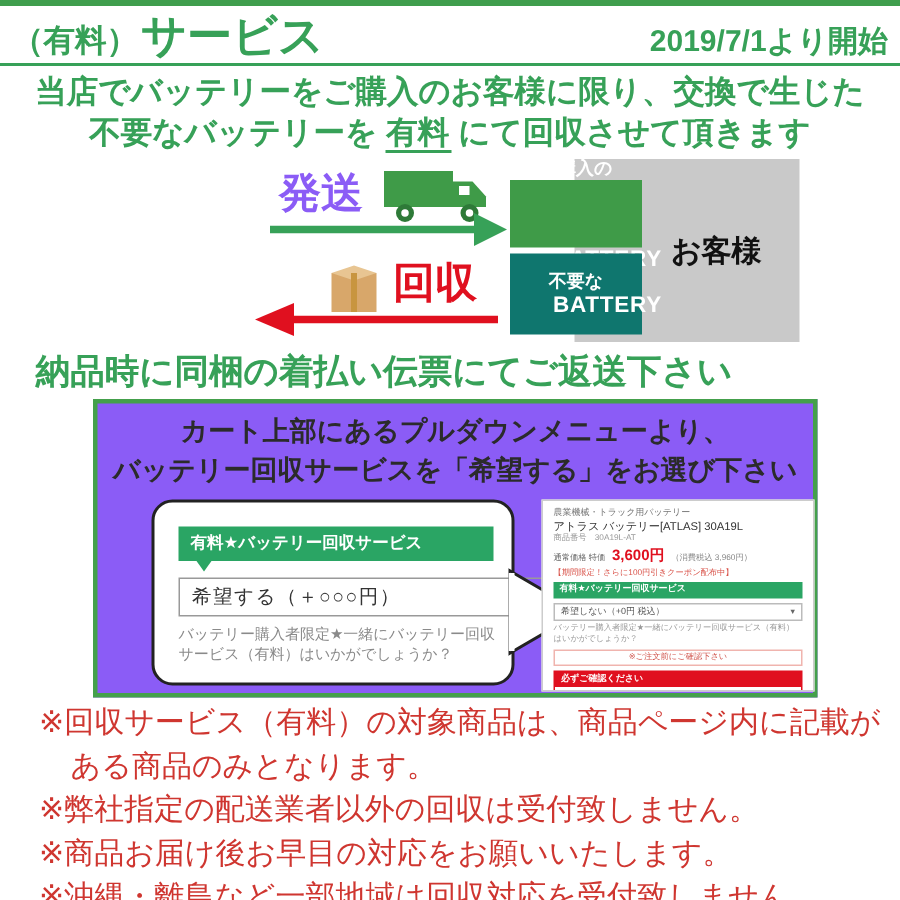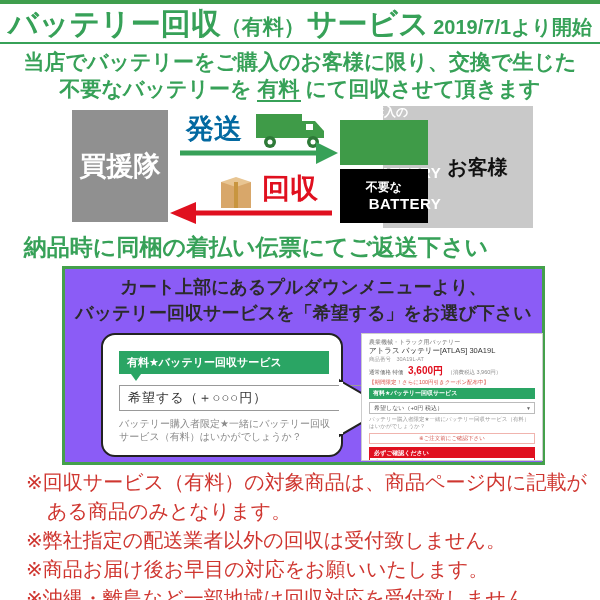--- a/index.html
+++ b/index.html
@@ -32,26 +32,26 @@
   .box-customer-bg{position:absolute;left:383px;top:0;width:150px;height:122px;background:#c9c9c9;}
   .customer-label{
     position:absolute;left:420px;top:0;width:115px;height:122px;display:flex;align-items:center;justify-content:center;
     color:#111;font-weight:bold;font-size:20px;
   }
   .box-purchased{
     position:absolute;left:340px;top:14px;width:88px;height:45px;background:#3f9b48;color:#fff;
     display:flex;flex-direction:column;align-items:center;justify-content:center;font-weight:bold;gap:44px;
   }
   .box-unneeded{
-    position:absolute;left:340px;top:63px;width:88px;height:54px;background:#000000;color:#fff;
+    position:absolute;left:340px;top:63px;width:88px;height:54px;background:#0f766e;color:#fff;
     display:flex;flex-direction:column;align-items:center;justify-content:center;font-weight:bold;
   }
   .battery-l1{font-size:12px;line-height:15px;}
   .battery-l2{font-size:15px;line-height:17px;letter-spacing:0.5px;padding-left:42px;}
-  .ship-label{position:absolute;left:186px;top:4px;font-size:28px;font-weight:bold;color:#0369a1;}
+  .ship-label{position:absolute;left:186px;top:4px;font-size:28px;font-weight:bold;color:#8b5cf6;}
   .collect-label{position:absolute;left:262px;top:64px;font-size:28px;font-weight:bold;color:#e0101f;}
   .truck-svg{position:absolute;left:256px;top:6px;}
   .package-svg{position:absolute;left:216px;top:68px;}
   .arrow-ship{position:absolute;left:180px;top:34px;}
   .arrow-collect{position:absolute;left:170px;top:94px;}
   .return-note{
     position:absolute;left:0;top:232px;width:512px;text-align:center;
     color:#37a158;font-weight:bold;font-size:23px;
   }
   
@@ -110,35 +110,33 @@
   .note-item{padding-left:21px;text-indent:-21px;}
 </style>
 </head>
 <body>
 
 <div class="frame">
 
   <div class="top-rule"></div>
 
   <div class="header-bar">
-    <span class="title-main">バッテリー回収</span>
     <span class="title-paren">（有料）</span>
     <span class="title-tail">サービス</span>
     <span class="start-date">2019/7/1より開始</span>
   </div>
 
   <div class="mid-rule"></div>
 
   <div class="intro">
     <div>当店でバッテリーをご購入のお客様に限り、交換で生じた</div>
     <div><span>不要なバッテリーを</span><span class="em">有料</span><span>にて回収させて頂きます</span></div>
   </div>
 
   <div class="diagram">
-    <div class="box-shop">買援隊</div>
     <div class="box-customer-bg"></div>
     <div class="customer-label">お客様</div>
 
     <div class="box-purchased">
       <span class="battery-l1">ご購入の</span>
       <span class="battery-l2">BATTERY</span>
     </div>
     <div class="box-unneeded">
       <span class="battery-l1">不要な</span>
       <span class="battery-l2">BATTERY</span>

